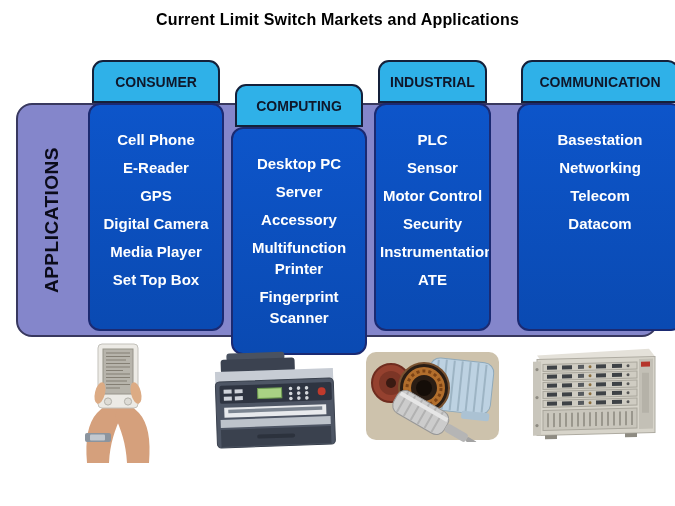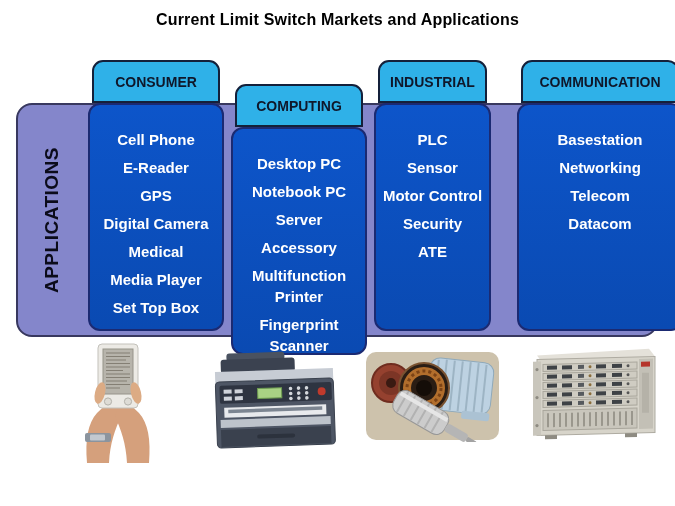--- a/index.html
+++ b/index.html
@@ -44,43 +44,42 @@
     <span>APPLICATIONS</span>
   </div>
 
   <div class="column col-0">
     <div class="tab">CONSUMER</div>
     <div class="box">
         <div class="item">Cell Phone</div>
         <div class="item">E-Reader</div>
         <div class="item">GPS</div>
         <div class="item">Digital Camera</div>
-        <div class="item">Medical</div>
         <div class="item">Media Player</div>
         <div class="item">Set Top Box</div>
       </div>
   </div>
   <div class="column col-1">
     <div class="tab">COMPUTING</div>
     <div class="box">
         <div class="item">Desktop PC</div>
-        <div class="item">Notebook PC</div>
         <div class="item">Server</div>
         <div class="item">Accessory</div>
         <div class="item">Multifunction Printer</div>
         <div class="item">Fingerprint Scanner</div>
       </div>
   </div>
   <div class="column col-2">
     <div class="tab">INDUSTRIAL</div>
     <div class="box">
         <div class="item">PLC</div>
         <div class="item">Sensor</div>
         <div class="item">Motor Control</div>
         <div class="item">Security</div>
+        <div class="item">Instrumentation</div>
         <div class="item">ATE</div>
       </div>
   </div>
   <div class="column col-3">
     <div class="tab">COMMUNICATION</div>
     <div class="box">
         <div class="item">Basestation</div>
         <div class="item">Networking</div>
         <div class="item">Telecom</div>
         <div class="item">Datacom</div>

